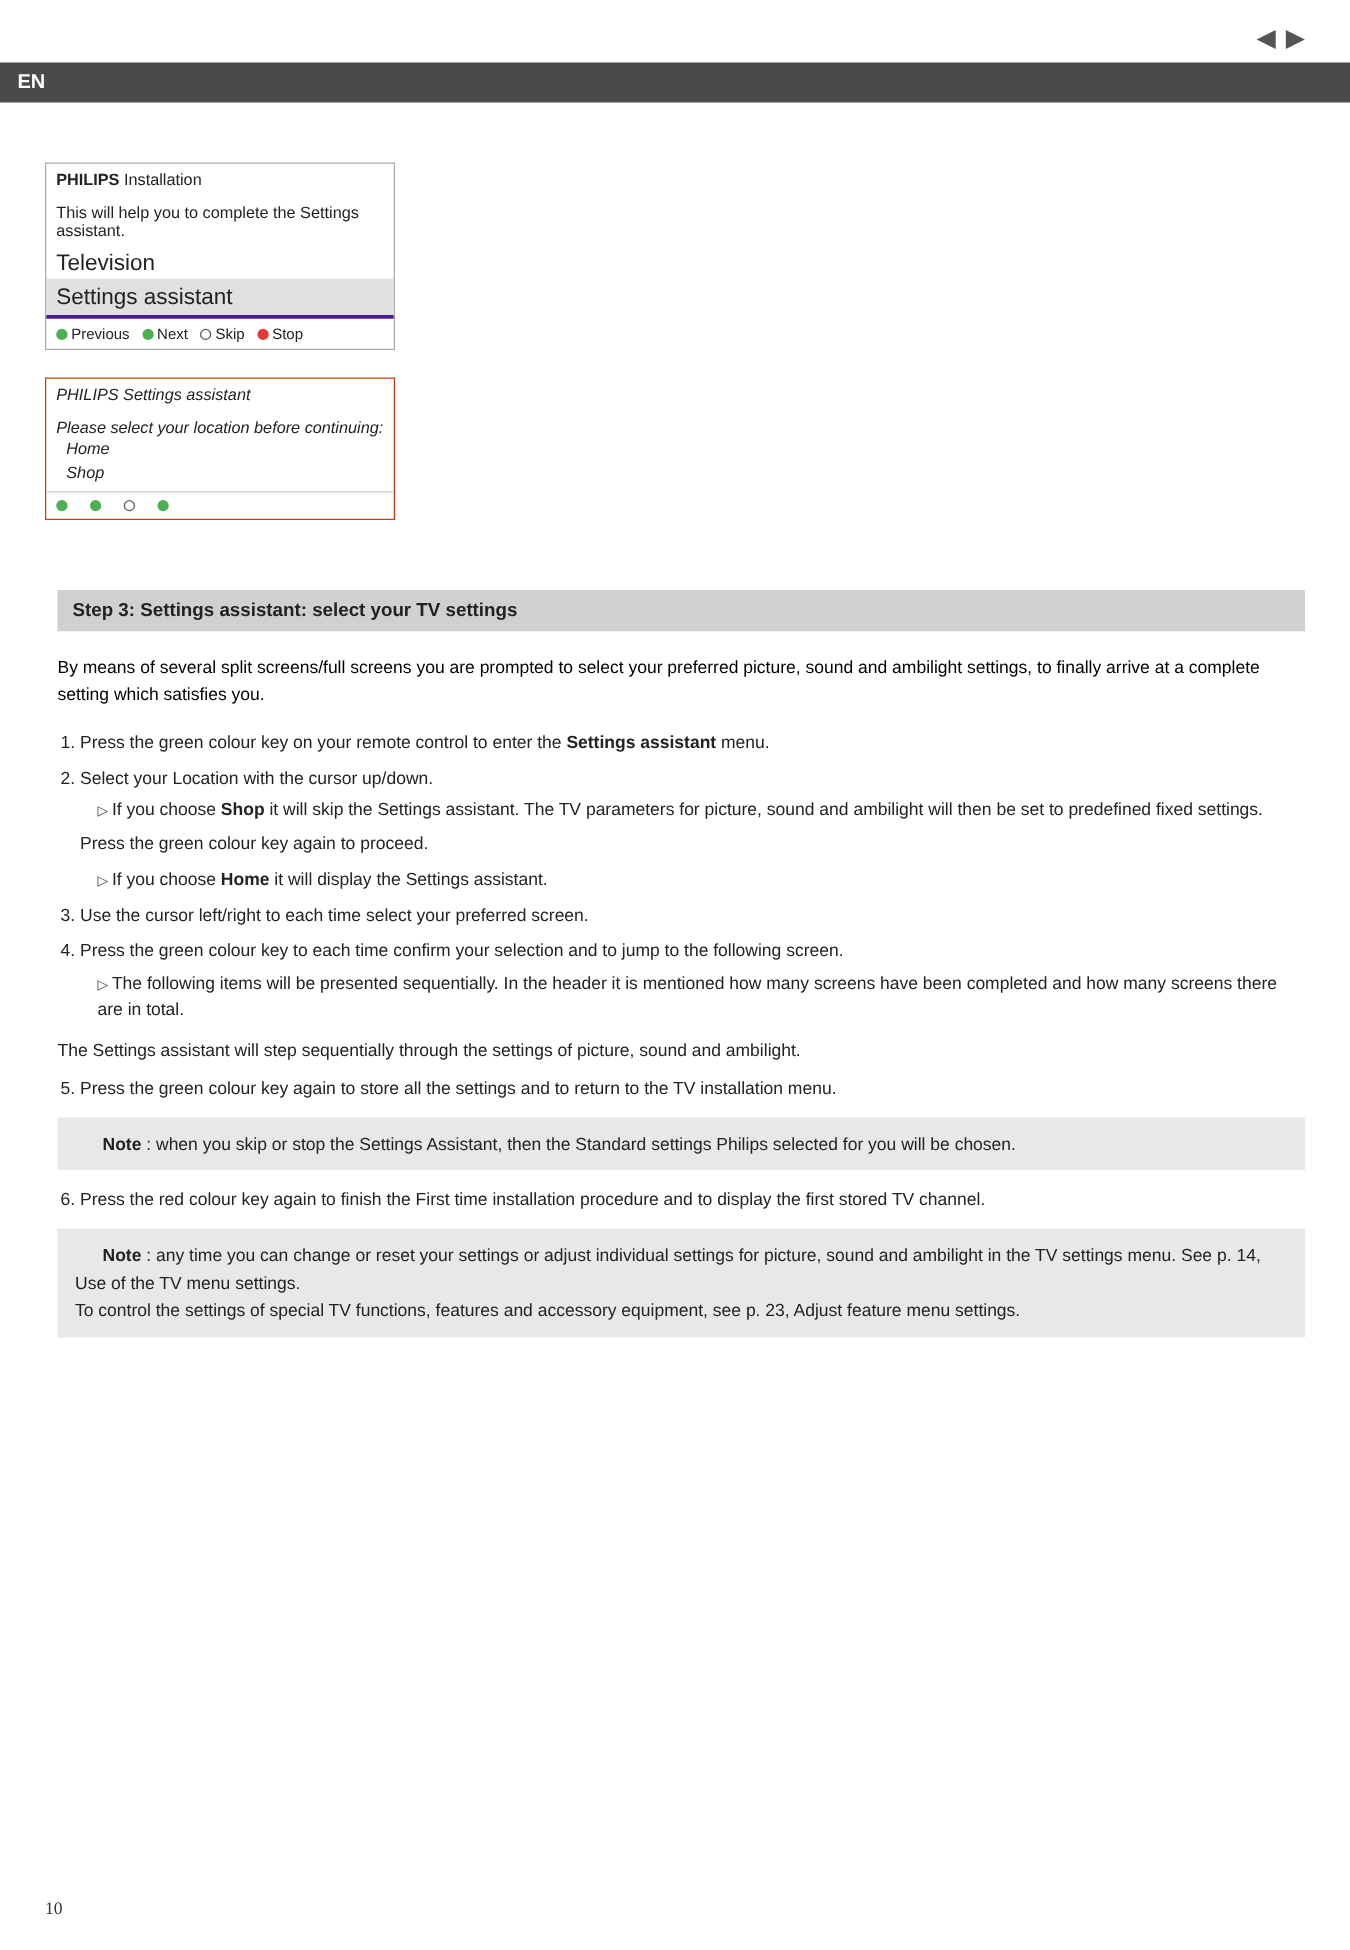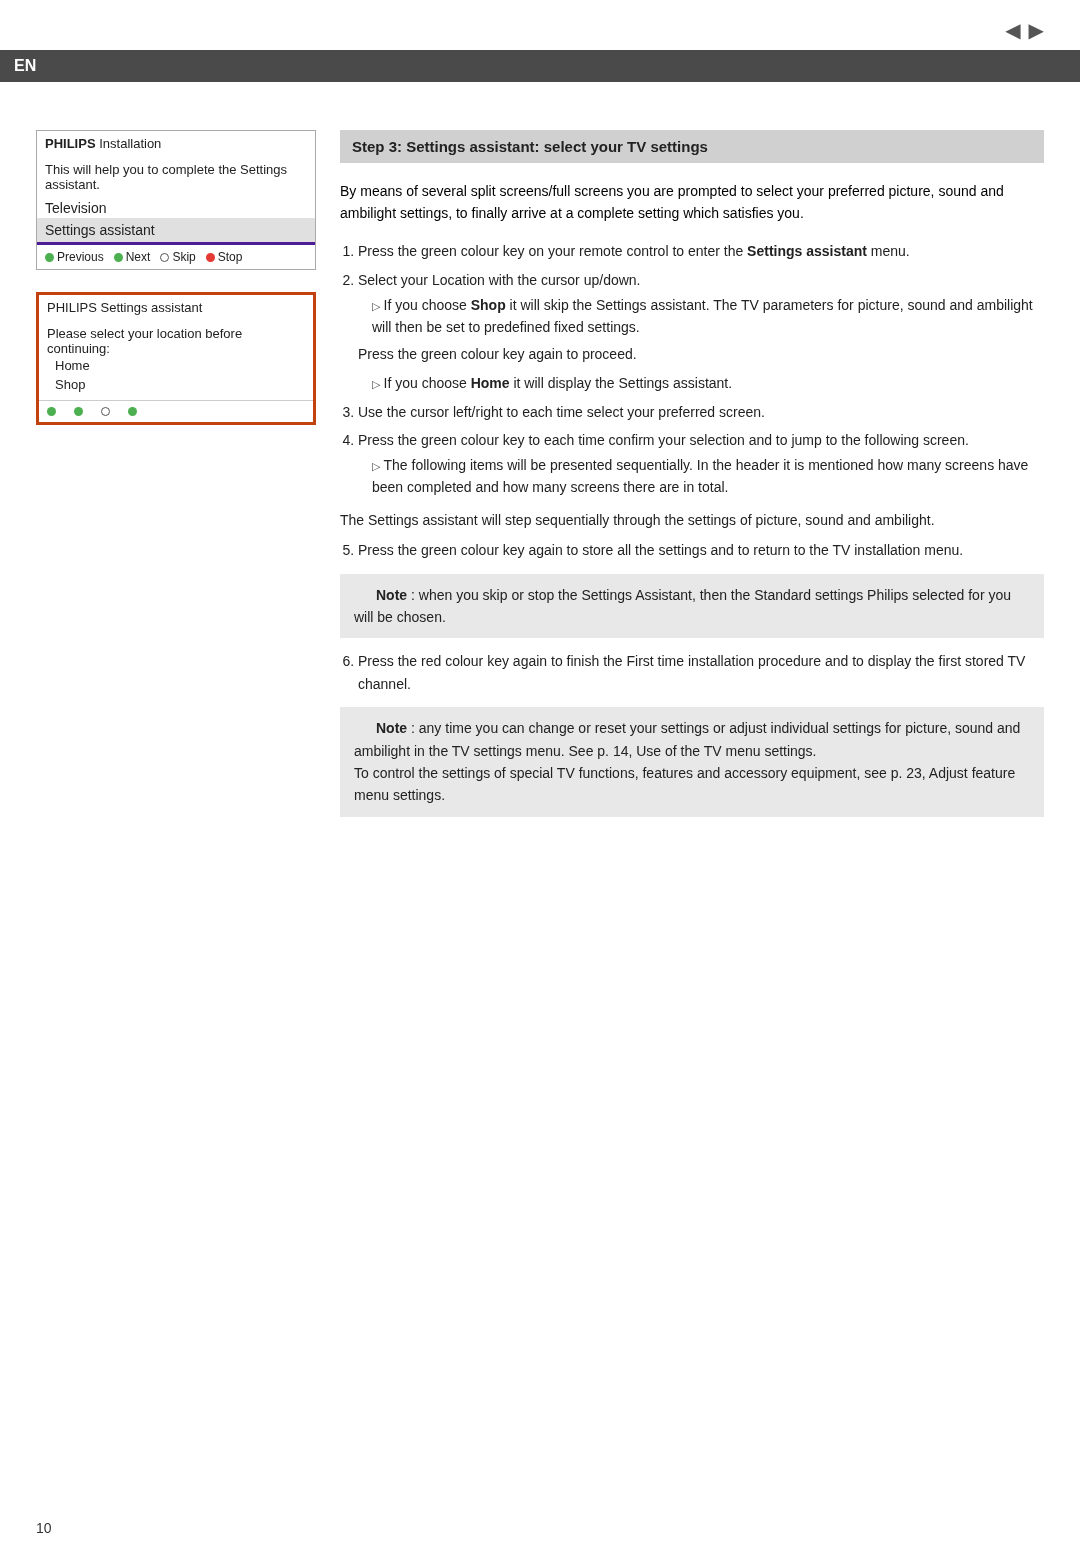--- a/index.html
+++ b/index.html
@@ -57,21 +57,22 @@
 
     
     .main-content {
       position: absolute;
       top: 110px;
       left: 0;
       right: 0;
       bottom: 0;
       display: flex;
       padding: 20px 36px 20px 36px;
-      gap: 14px;
+      gap: 46px;
+      flex-direction: column;
     }
 
     
     .left-panel {
       width: 280px;
       flex-shrink: 0;
     }
 
     
     .menu-box {
@@ -85,21 +86,21 @@
     }
     .menu-box-header .brand {
       font-weight: bold;
     }
     .menu-box-body {
       padding: 6px 8px;
       font-size: 13px;
     }
     .menu-box-item {
       padding: 2px 8px;
-      font-size: 14px;
+      font-size: 18px;
     }
     .menu-box-item.highlighted {
       background: #e0e0e0;
       padding: 4px 8px;
     }
     .menu-box-footer {
       border-top: 3px solid #4c1d95;
       padding: 5px 8px;
       display: flex;
       gap: 10px;
@@ -121,23 +122,24 @@
     }
     .dot.green { background: #4caf50; }
     .dot.red { background: #e53935; }
     .dot.outline {
       background: transparent;
       border: 1.5px solid #555;
     }
 
     
     .menu-box2 {
-      border: 3px solid #c2410c;
+      border: 1px solid #c2410c;
       margin-bottom: 10px;
       font-size: 13px;
+      font-style: italic;
     }
     .menu-box2-header {
       padding: 5px 8px;
       font-size: 13px;
     }
     .menu-box2-body {
       padding: 6px 8px;
     }
     .menu-box2-item {
       padding: 2px 8px;
@@ -214,20 +216,21 @@
       line-height: 1.6;
     }
     .note-box .note-bold { font-weight: bold; margin-left: 22px; }
 
     .page-number {
       position: absolute;
       bottom: 24px;
       left: 36px;
       font-size: 14px;
       color: #333;
+      font-family: Liberation Serif, serif;
     }
   </style>
 </head>
 <body>
 
 <div class="top-nav">
   <span class="nav-arrow">◀</span>
   <span class="nav-arrow">▶</span>
 </div>
 

